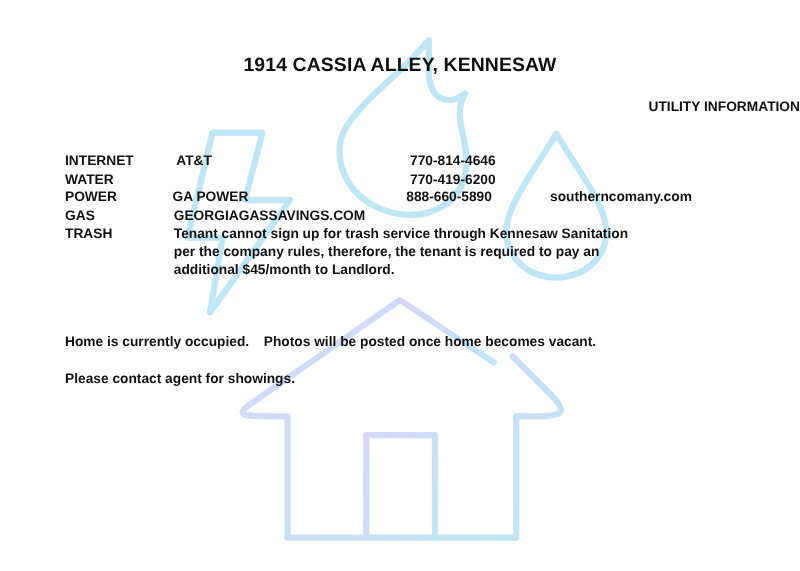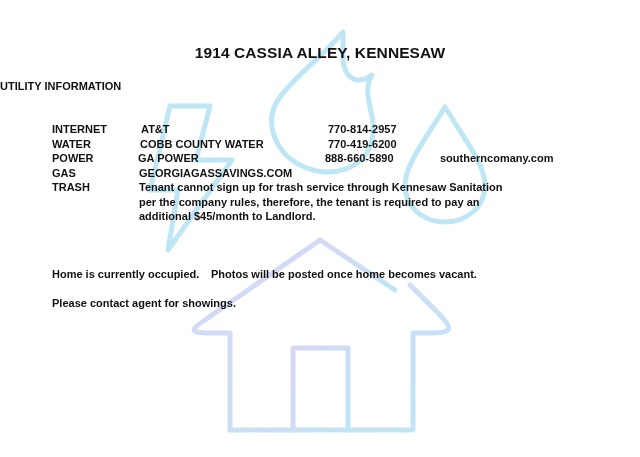--- a/index.html
+++ b/index.html
@@ -1,21 +1,21 @@
 <!DOCTYPE html>
 <html><head>
 <meta charset="utf-8">
 <style>
   html, body { margin:0; padding:0; }
   body { width:640px; height:457px; background:#ffffff; position:relative; overflow:hidden;
          font-family:"Liberation Sans", "DejaVu Sans", sans-serif; color:#111; font-weight:bold; }
   .bg { position:absolute; left:0; top:0; width:640px; height:457px; z-index:0; }
   .content { position:absolute; left:0; top:0; width:640px; height:457px; z-index:1; }
   .title { position:absolute; top:44px; left:0; width:640px; text-align:center; font-size:15.5px; letter-spacing:0.1px; }
-  .subtitle { position:absolute; top:80px; left:0; width:640px; text-align:left; font-size:11px; }
+  .subtitle { position:absolute; top:80px; left:0; width:640px; text-align:right; font-size:11px; }
   .t { position:absolute; font-size:11px; white-space:nowrap;margin-left:12px; }
 </style>
 </head>
 <body>
 
 <svg class="bg" viewBox="0 0 640 457" xmlns="http://www.w3.org/2000/svg">
   <defs>
     <linearGradient id="hg" x1="0" y1="0" x2="1" y2="1">
       <stop offset="0" stop-color="#d8d6f7"></stop>
       <stop offset="1" stop-color="#bfe6f5"></stop>
@@ -36,24 +36,23 @@
     <path d="M379 345 L379 393"></path>
   </g>
 </svg>
 
 <div class="content">
   <div class="title">1914 CASSIA ALLEY, KENNESAW</div>
   <div class="subtitle">UTILITY INFORMATION</div>
 
   <span class="t" style="left:40px;top:123px">INTERNET</span>
   <span class="t" style="left:129px;top:123px">AT&amp;T</span>
-  <span class="t" style="left:316px;top:123px">770-814-2957</span>
+  <span class="t" style="left:316px;top:123px">770-814-4646</span>
 
   <span class="t" style="left:40px;top:138px">WATER</span>
-  <span class="t" style="left:128px;top:138px">COBB COUNTY WATER</span>
   <span class="t" style="left:316px;top:138px">770-419-6200</span>
 
   <span class="t" style="left:40px;top:152px">POWER</span>
   <span class="t" style="left:126px;top:152px">GA POWER</span>
   <span class="t" style="left:313px;top:152px">888-660-5890</span>
   <span class="t" style="left:428px;top:152px">southerncomany.com</span>
 
   <span class="t" style="left:40px;top:167px">GAS</span>
   <span class="t" style="left:127px;top:167px">GEORGIAGASSAVINGS.COM</span>
 

